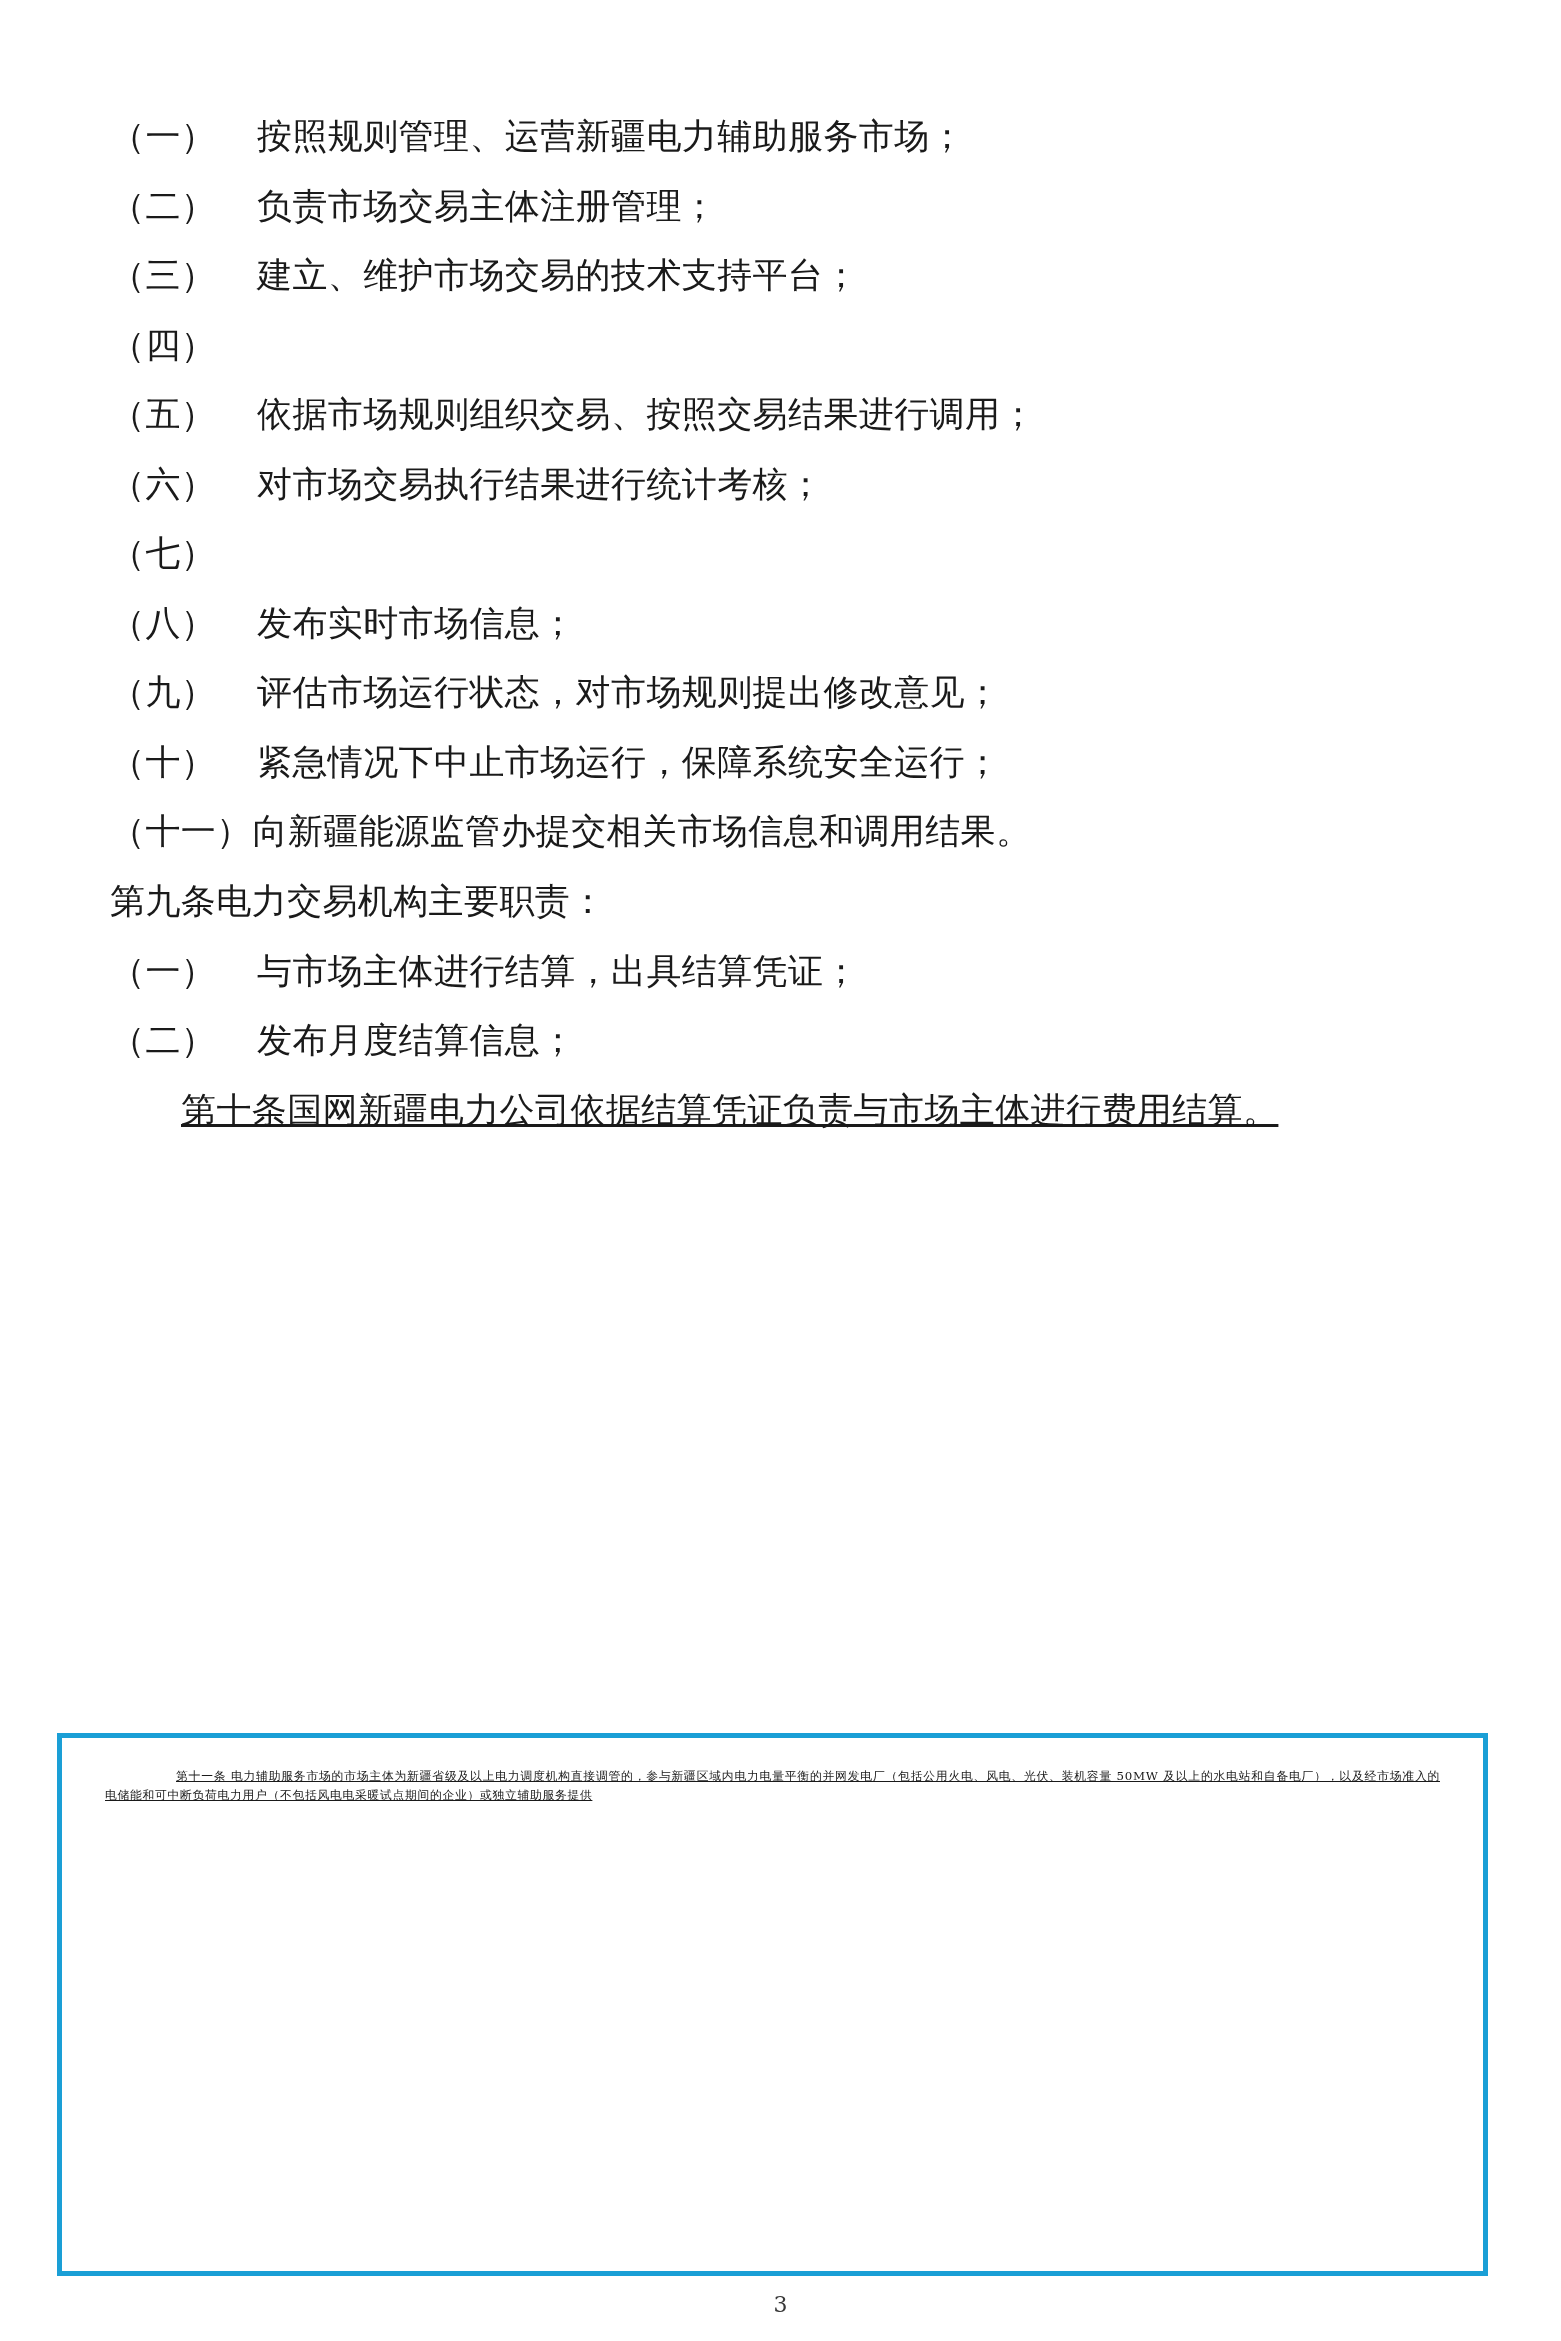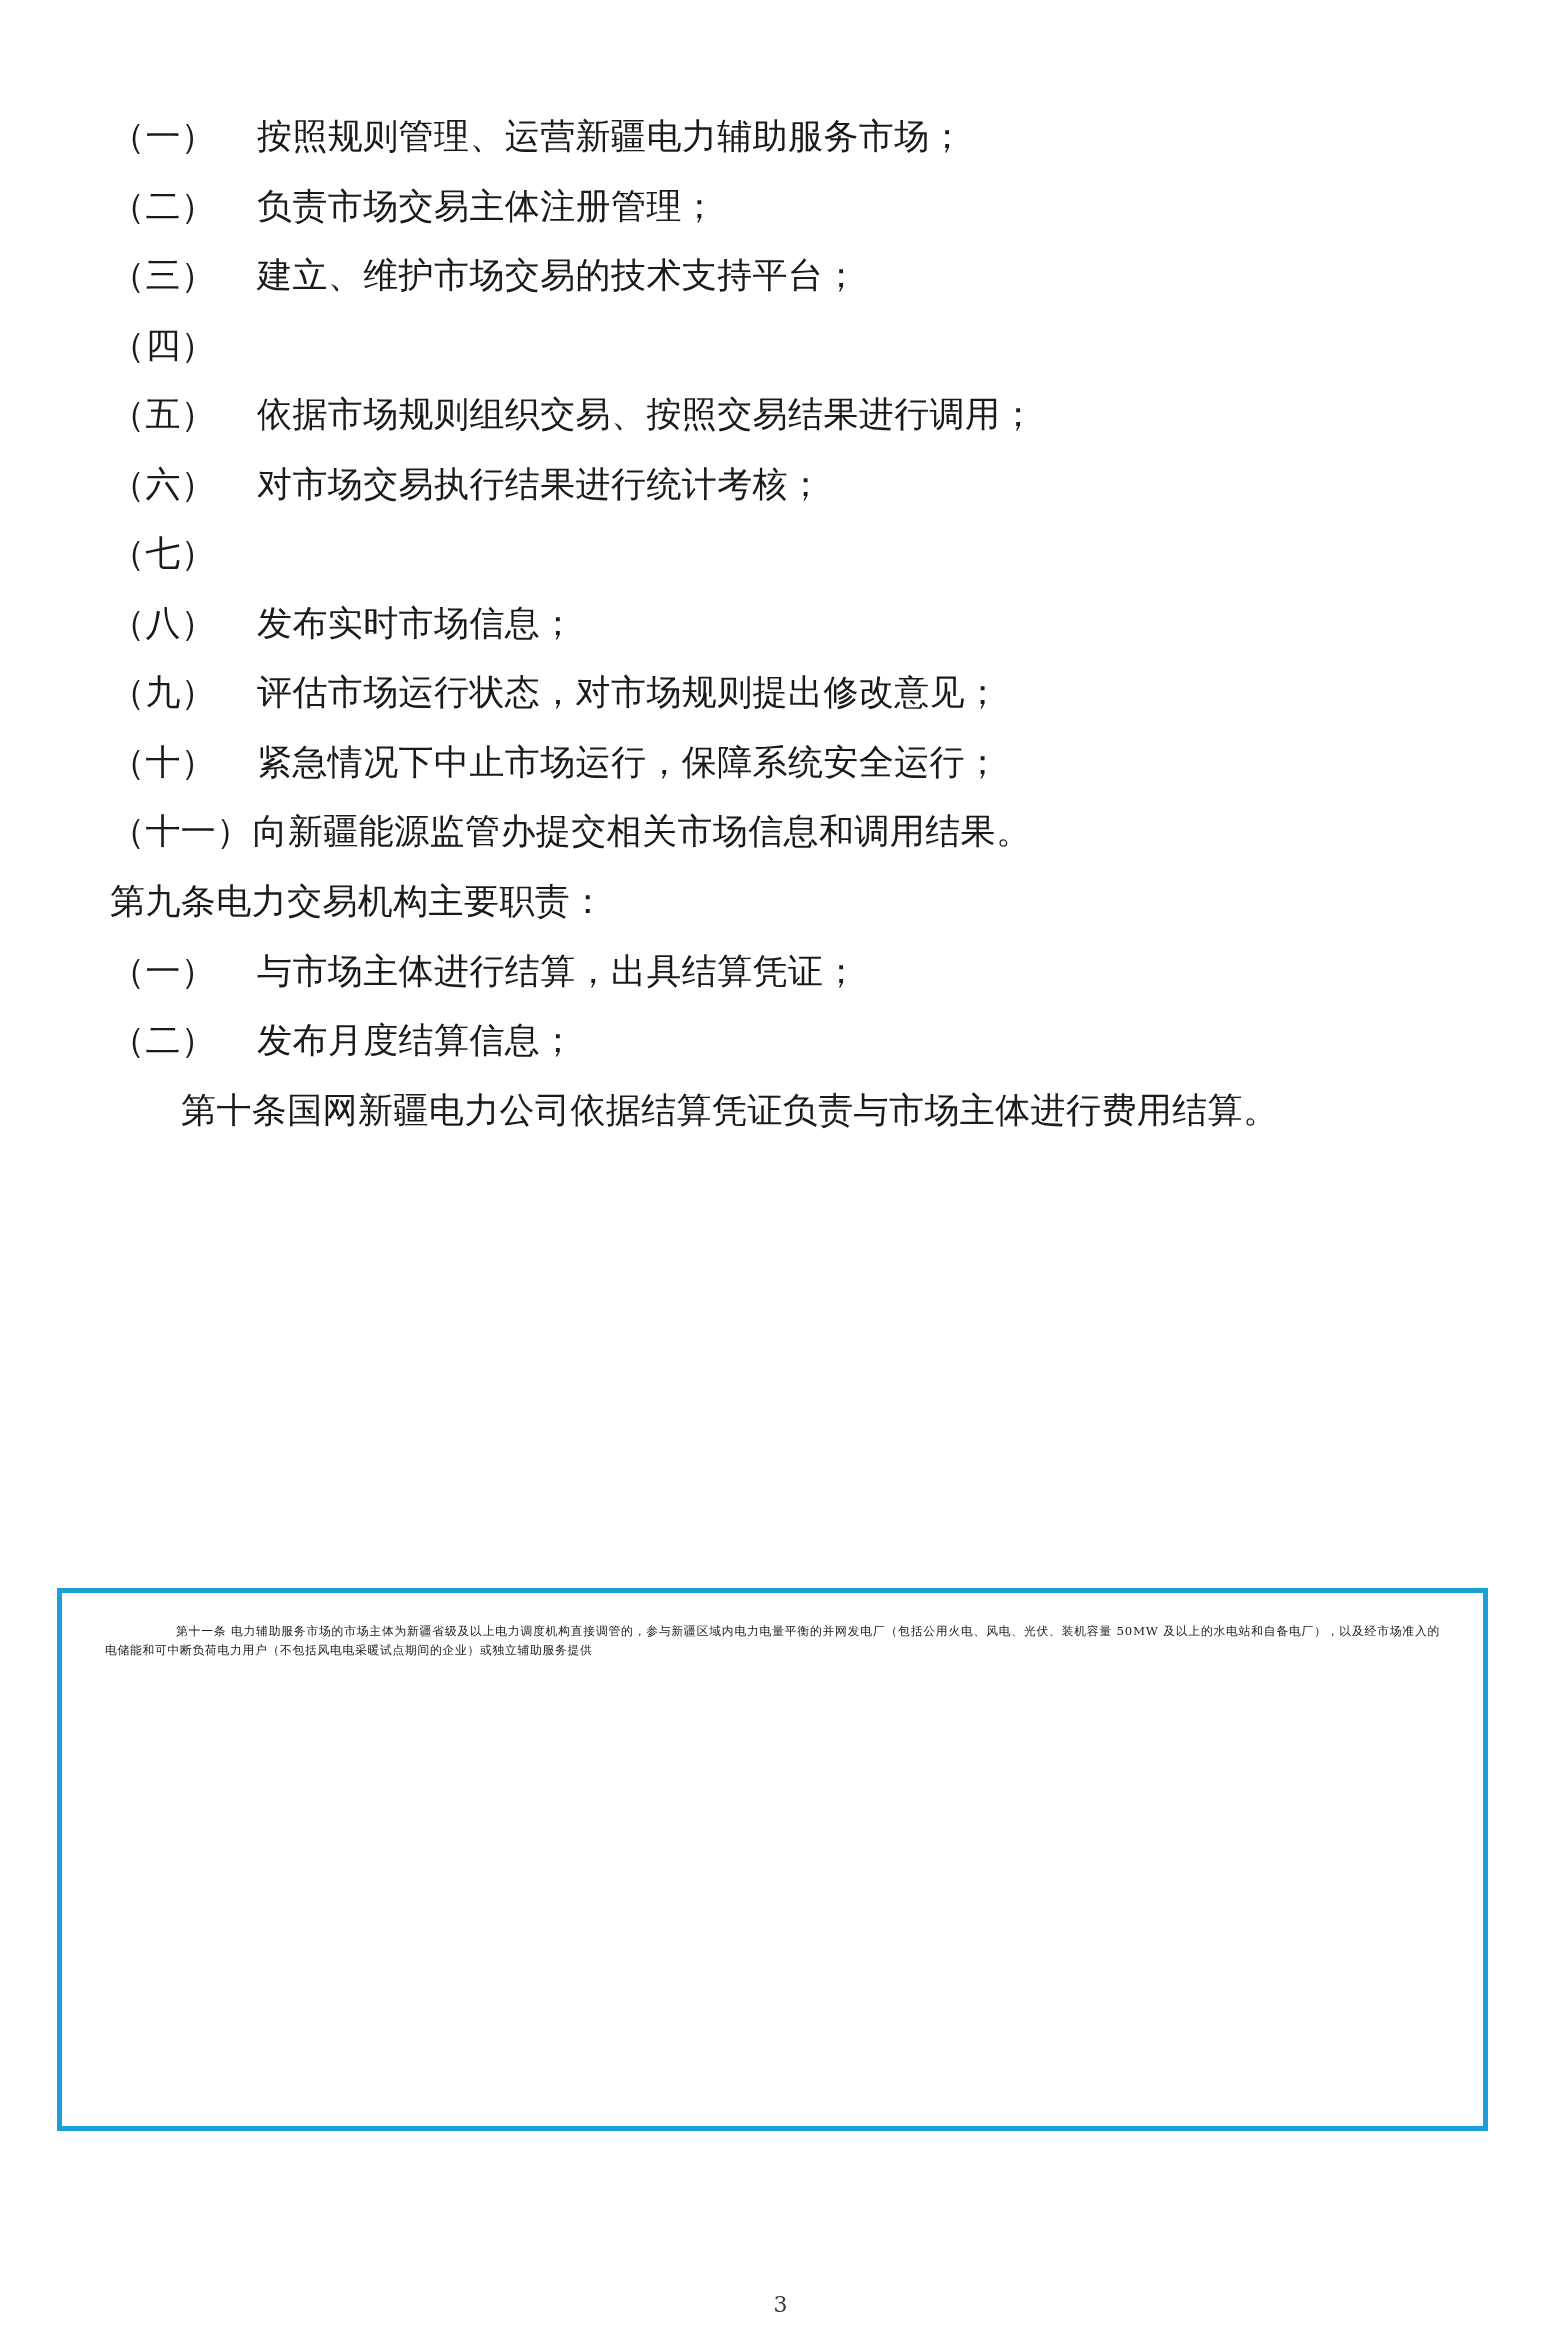--- a/index.html
+++ b/index.html
@@ -52,26 +52,27 @@
   .section-line {
     margin: 0 0 16px 0;
     white-space: nowrap;
   }
   
   .para {
     margin: 0 0 7.3px 0;
     text-indent: 71px;
     text-align: justify;
     text-justify: inter-ideograph;
+    text-decoration: underline;
   }
   
   .highlight-box {
     position: absolute;
     left: 57px;
-    top: 1588px;
+    top: 1733px;
     width: 1431px;
     height: 543px;
     box-sizing: border-box;
     border: 5.1px solid #1a9fd6;
     padding: 29px 43px 0 43px;
   }
   .highlight-box .para {
     margin: 0;
     line-height: 1.62;
     letter-spacing: 0.7px;

